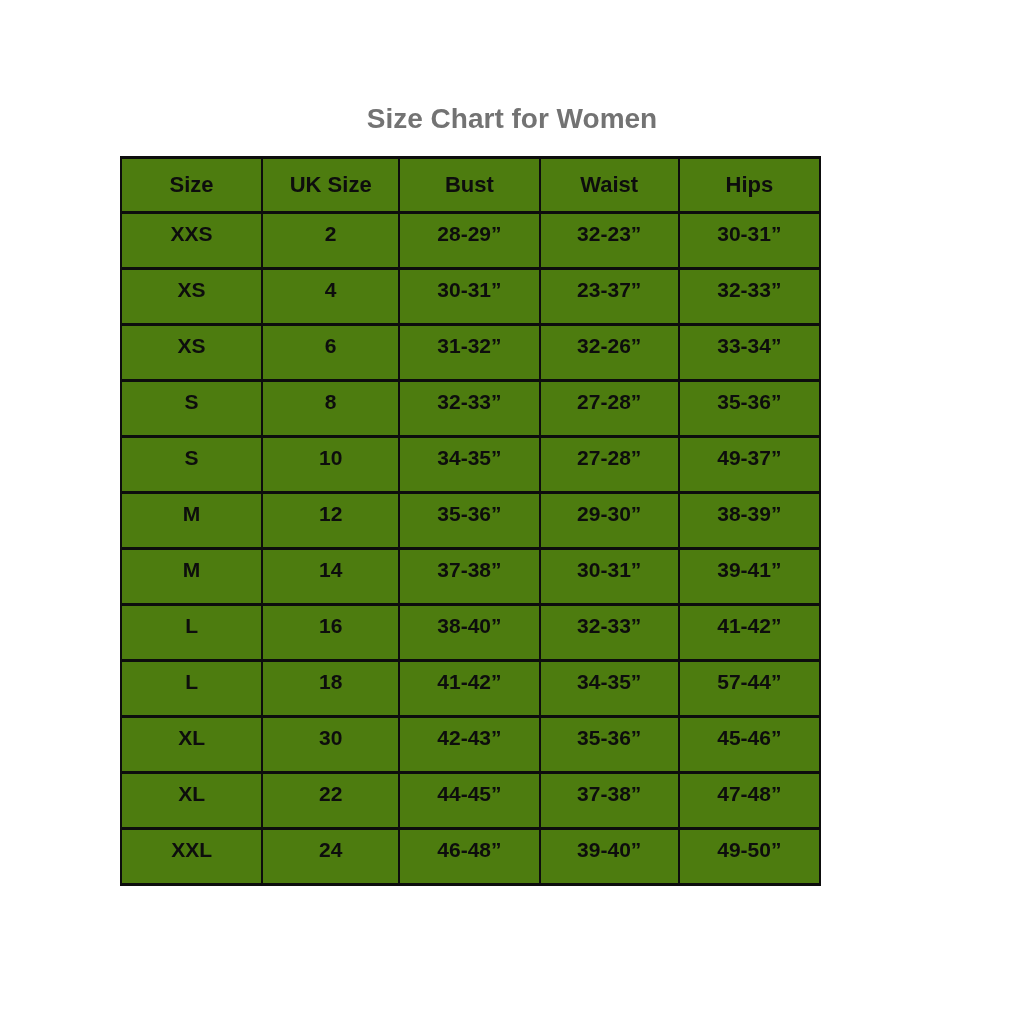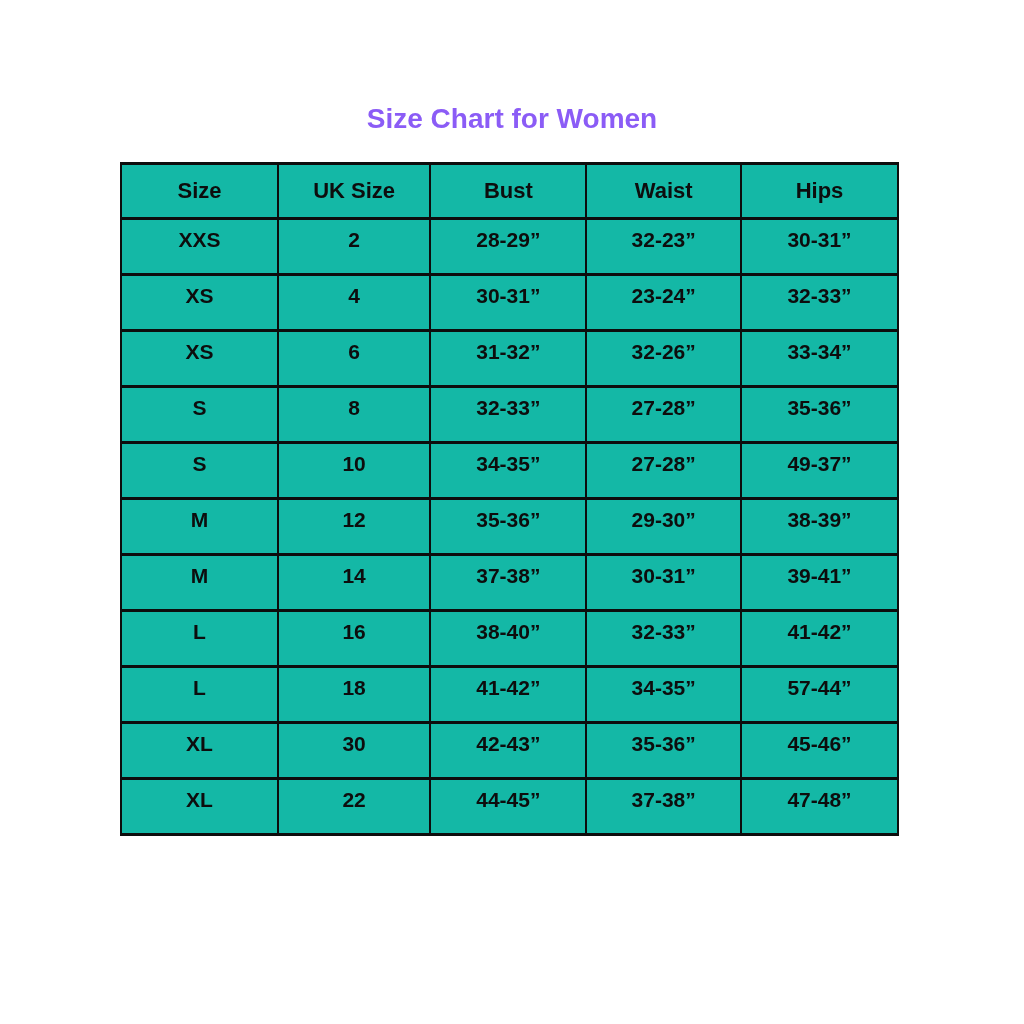--- a/index.html
+++ b/index.html
@@ -17,30 +17,30 @@
   }
   .page-title {
     position: absolute;
     top: 103px;
     left: 0;
     width: 100%;
     text-align: center;
     font-size: 28px;
     font-weight: bold;
     letter-spacing: 0px;
-    color: #8b5cf6;
+    color: #737373;
   }
   table.size-chart {
     position: absolute;
     left: 120px;
-    top: 162px;
-    width: 779px;
+    top: 156px;
+    width: 701px;
     border-collapse: collapse;
     table-layout: fixed;
-    background: #14b8a6;
+    background: #4d7c0f;
   }
   table.size-chart th,
   table.size-chart td {
     border-left: 2px solid #0d0d0d;
     border-right: 2px solid #0d0d0d;
     border-top: 3px solid #0d0d0d;
     border-bottom: 3px solid #0d0d0d;
     text-align: center;
     font-weight: bold;
     color: #0d0d0d;
@@ -88,21 +88,21 @@
           <td>XXS</td>
           <td>2</td>
           <td>28-29”</td>
           <td>32-23”</td>
           <td>30-31”</td>
         </tr>
         <tr>
           <td>XS</td>
           <td>4</td>
           <td>30-31”</td>
-          <td>23-24”</td>
+          <td>23-37”</td>
           <td>32-33”</td>
         </tr>
         <tr>
           <td>XS</td>
           <td>6</td>
           <td>31-32”</td>
           <td>32-26”</td>
           <td>33-34”</td>
         </tr>
         <tr>
@@ -154,15 +154,22 @@
           <td>35-36”</td>
           <td>45-46”</td>
         </tr>
         <tr>
           <td>XL</td>
           <td>22</td>
           <td>44-45”</td>
           <td>37-38”</td>
           <td>47-48”</td>
         </tr>
+        <tr>
+          <td>XXL</td>
+          <td>24</td>
+          <td>46-48”</td>
+          <td>39-40”</td>
+          <td>49-50”</td>
+        </tr>
       </tbody>
   </table>
 </div>
 
 </body></html>

